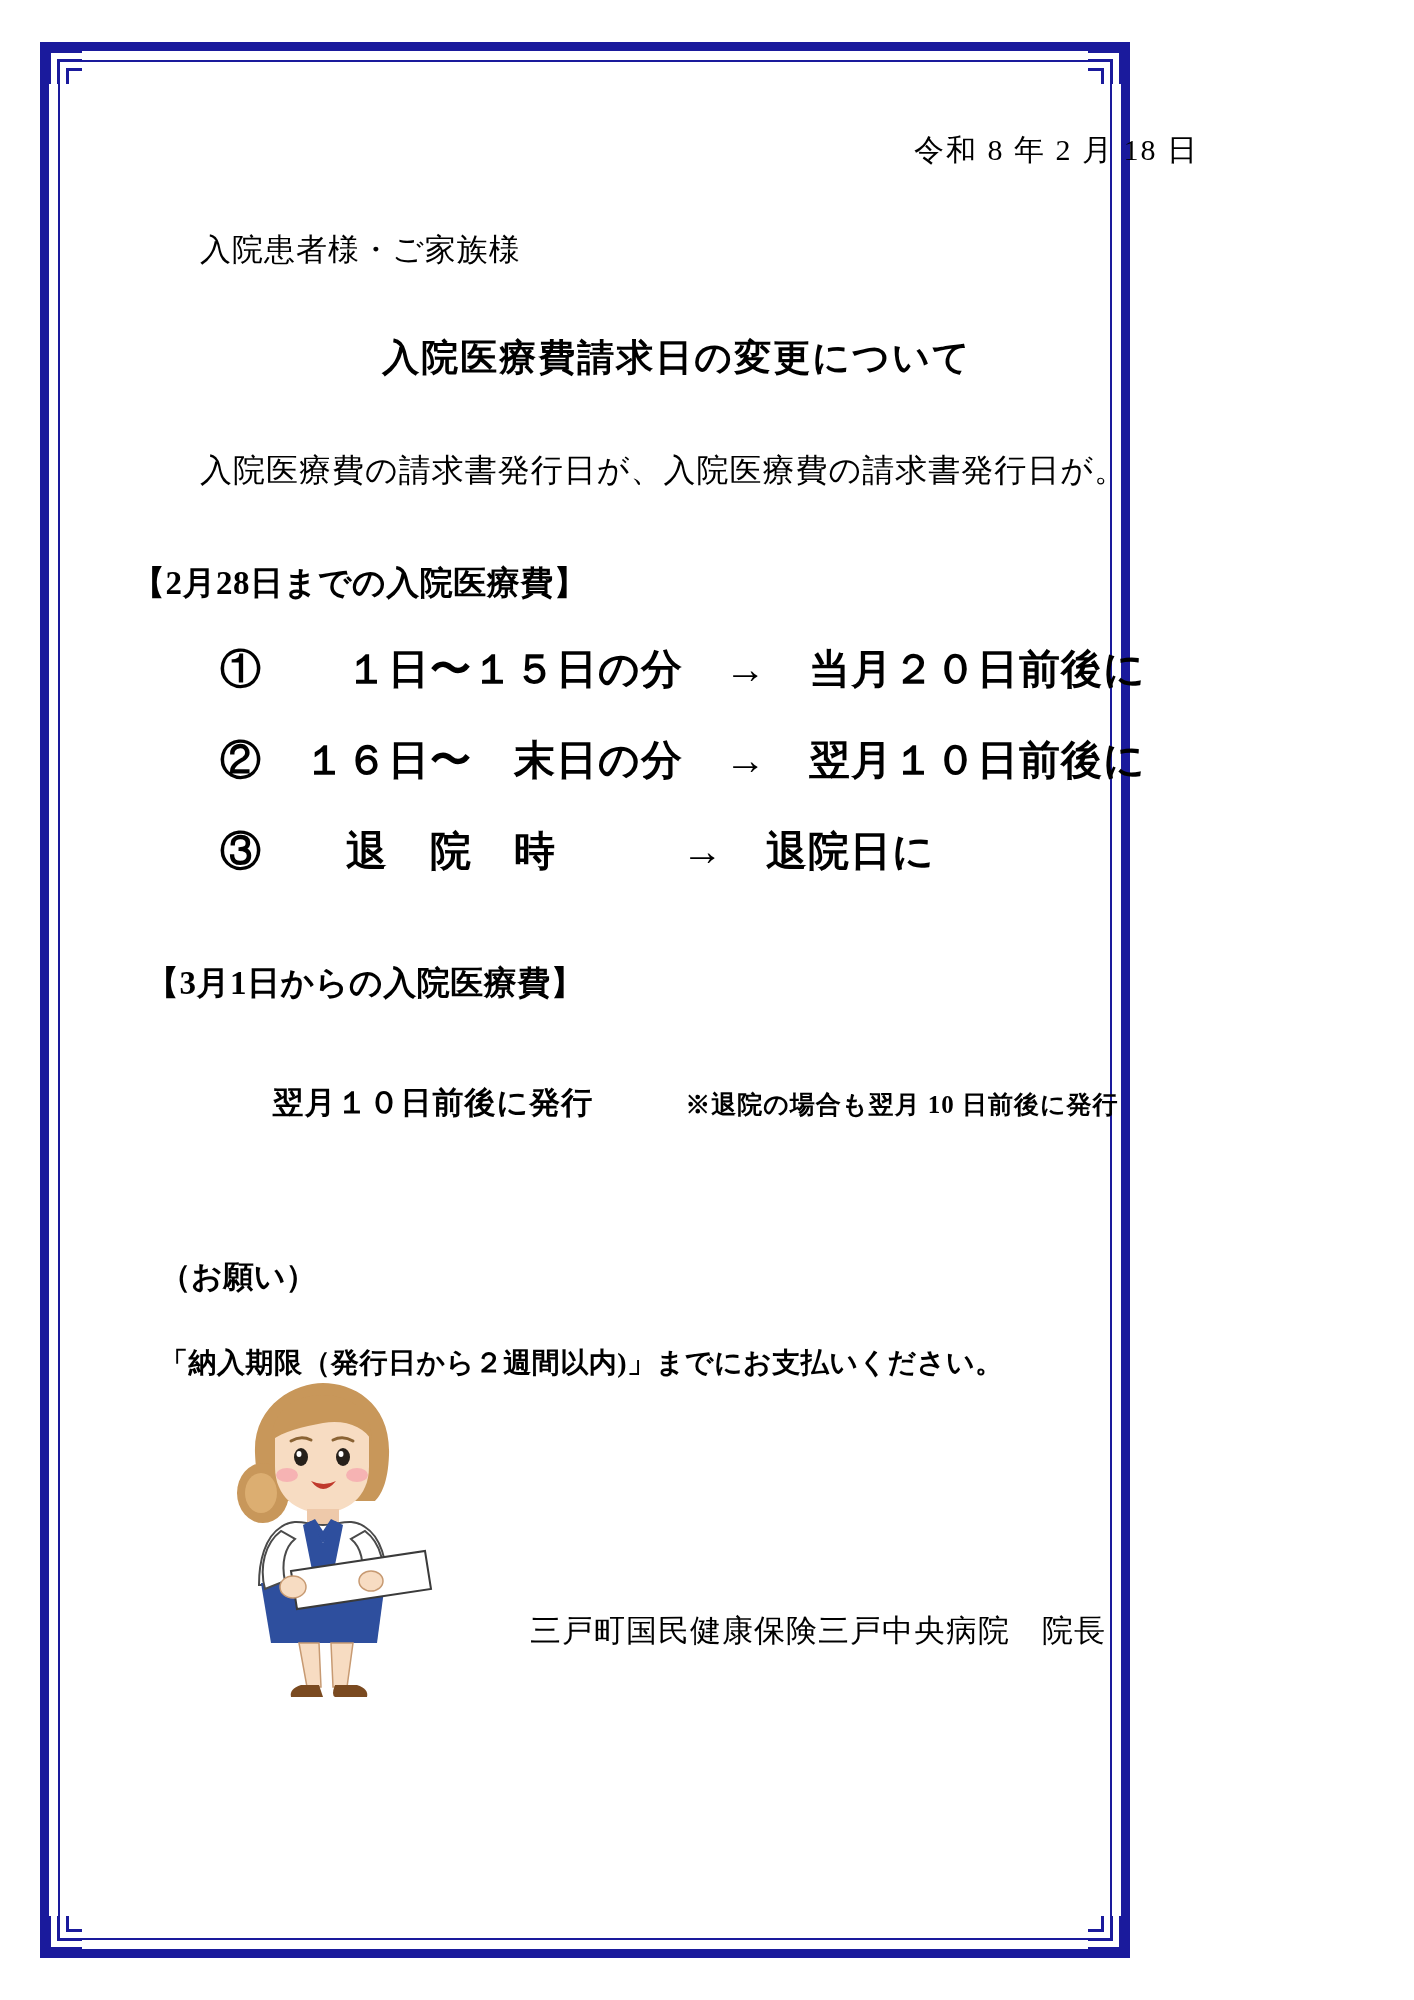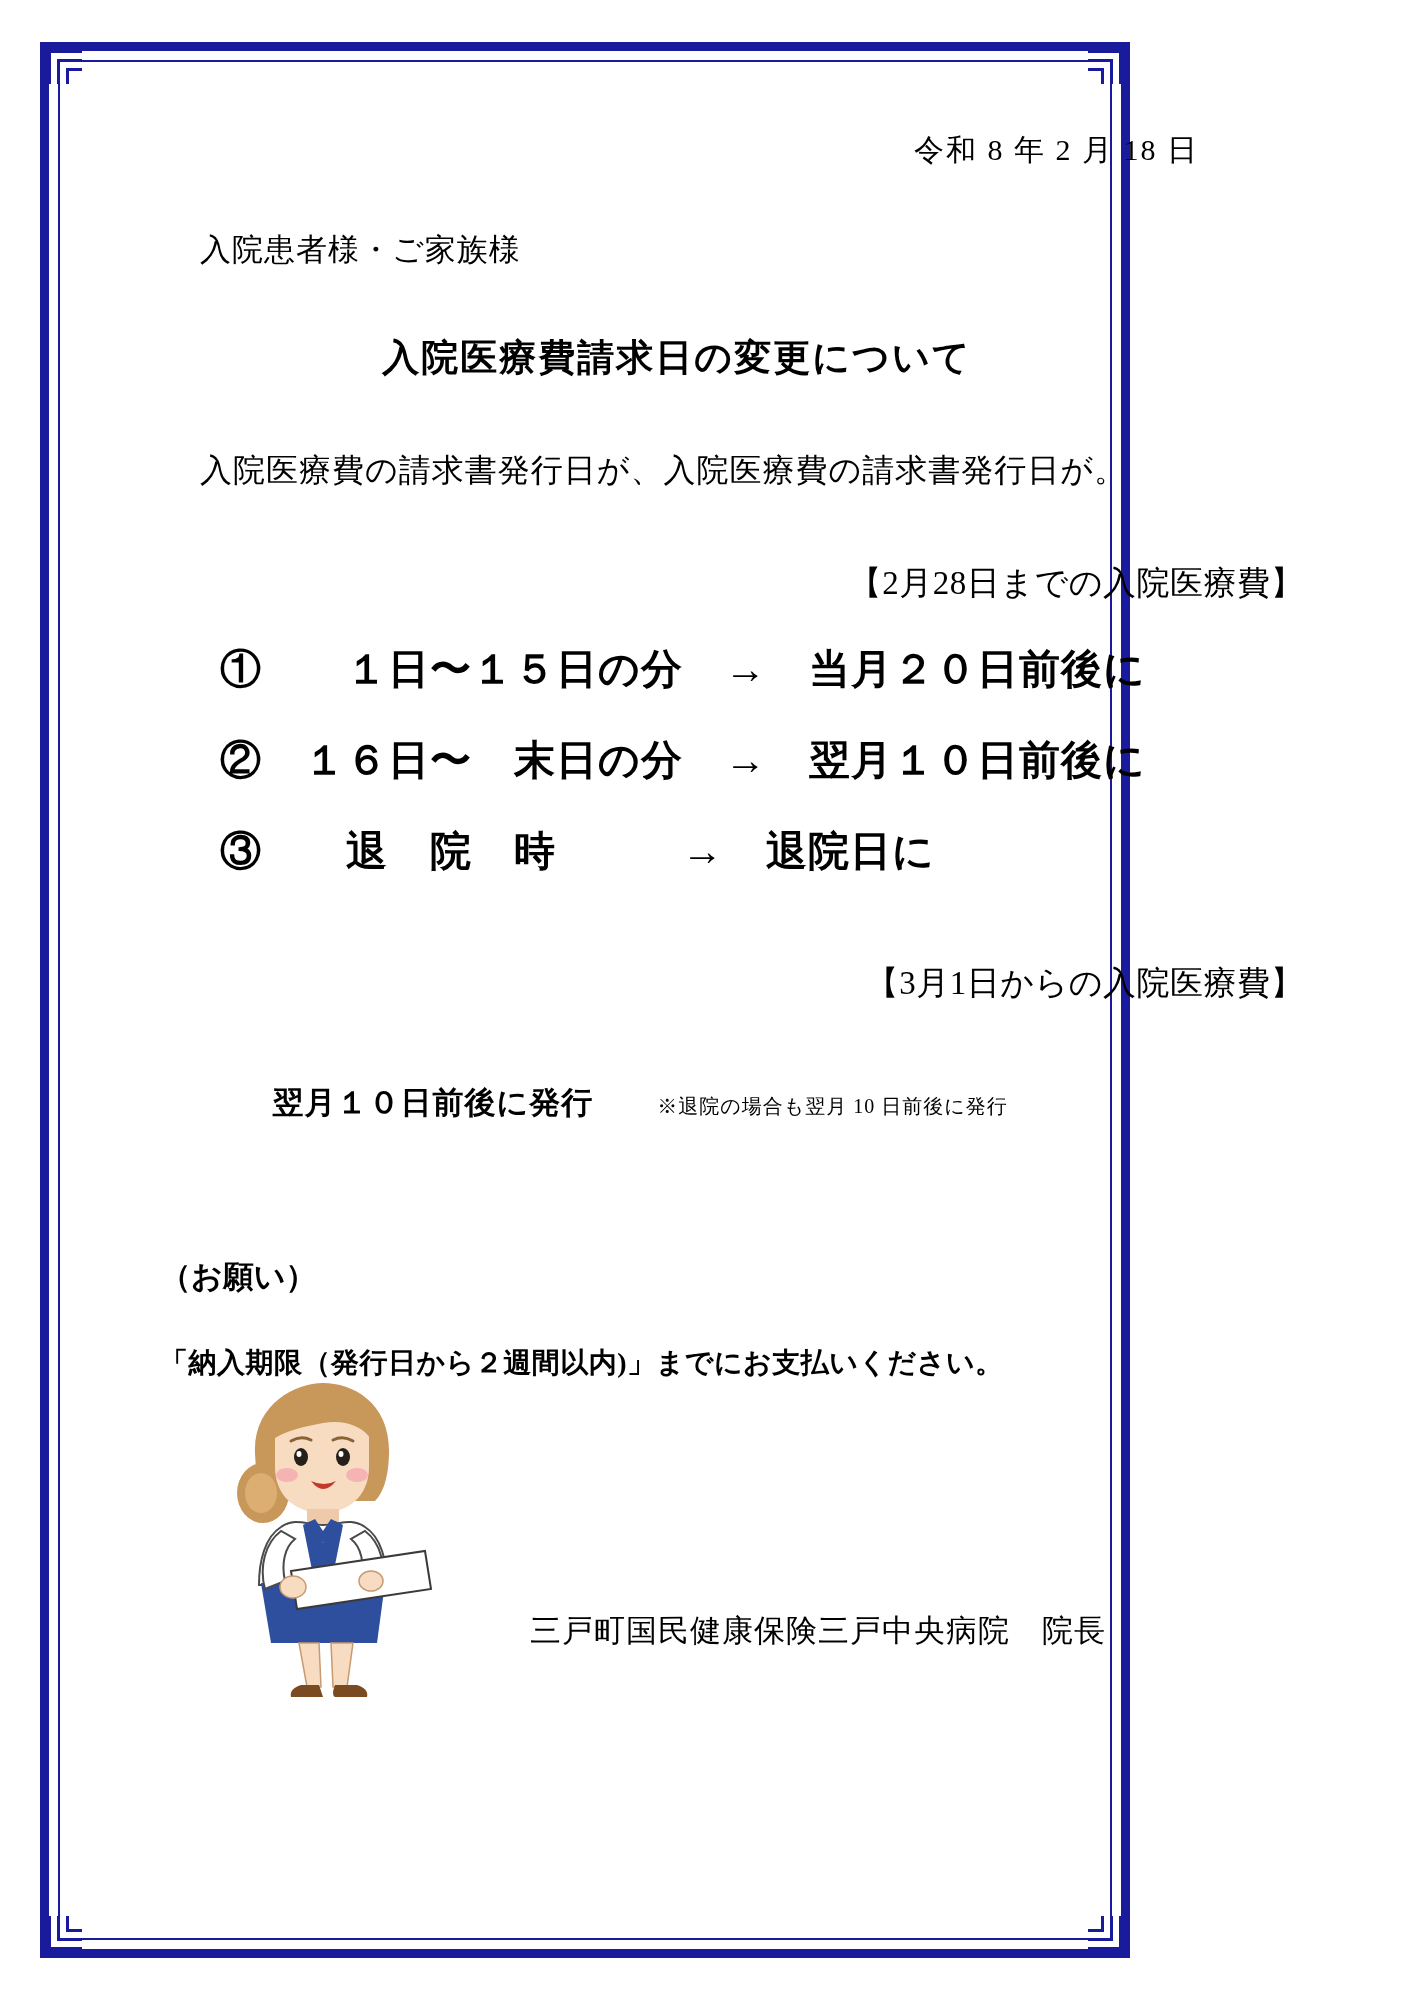--- a/index.html
+++ b/index.html
@@ -101,23 +101,22 @@
     margin-top: 66px;
     margin-left: 90px;
     font-size: 32px;
     letter-spacing: 1px;
   }
 
   .section-head {
     margin-top: 68px;
     margin-left: 22px;
     font-size: 33px;
-    font-weight: normal;
+    font-weight: bold;
     letter-spacing: 0.5px;
-    text-align: right;
   }
 
   .item-row {
     margin-top: 36px;
     margin-left: 110px;
     font-size: 41px;
     font-weight: bold;
     letter-spacing: 1px;
     white-space: pre;
   }
@@ -127,22 +126,23 @@
 
   .issue-line {
     margin-top: 40px;
     margin-left: 110px;
     font-size: 31px;
     font-weight: bold;
     letter-spacing: 1px;
     white-space: pre;
   }
   .issue-line .note {
-    font-weight: normal;
-    font-size: 20px;
+    font-weight: bold;
+    font-size: 25px;
+    margin-left: 28px;
   }
 
   .request-head {
     margin-top: 96px;
     margin-left: 50px;
     font-size: 31px;
     font-weight: bold;
   }
   .request-body {
     margin-top: 46px;

